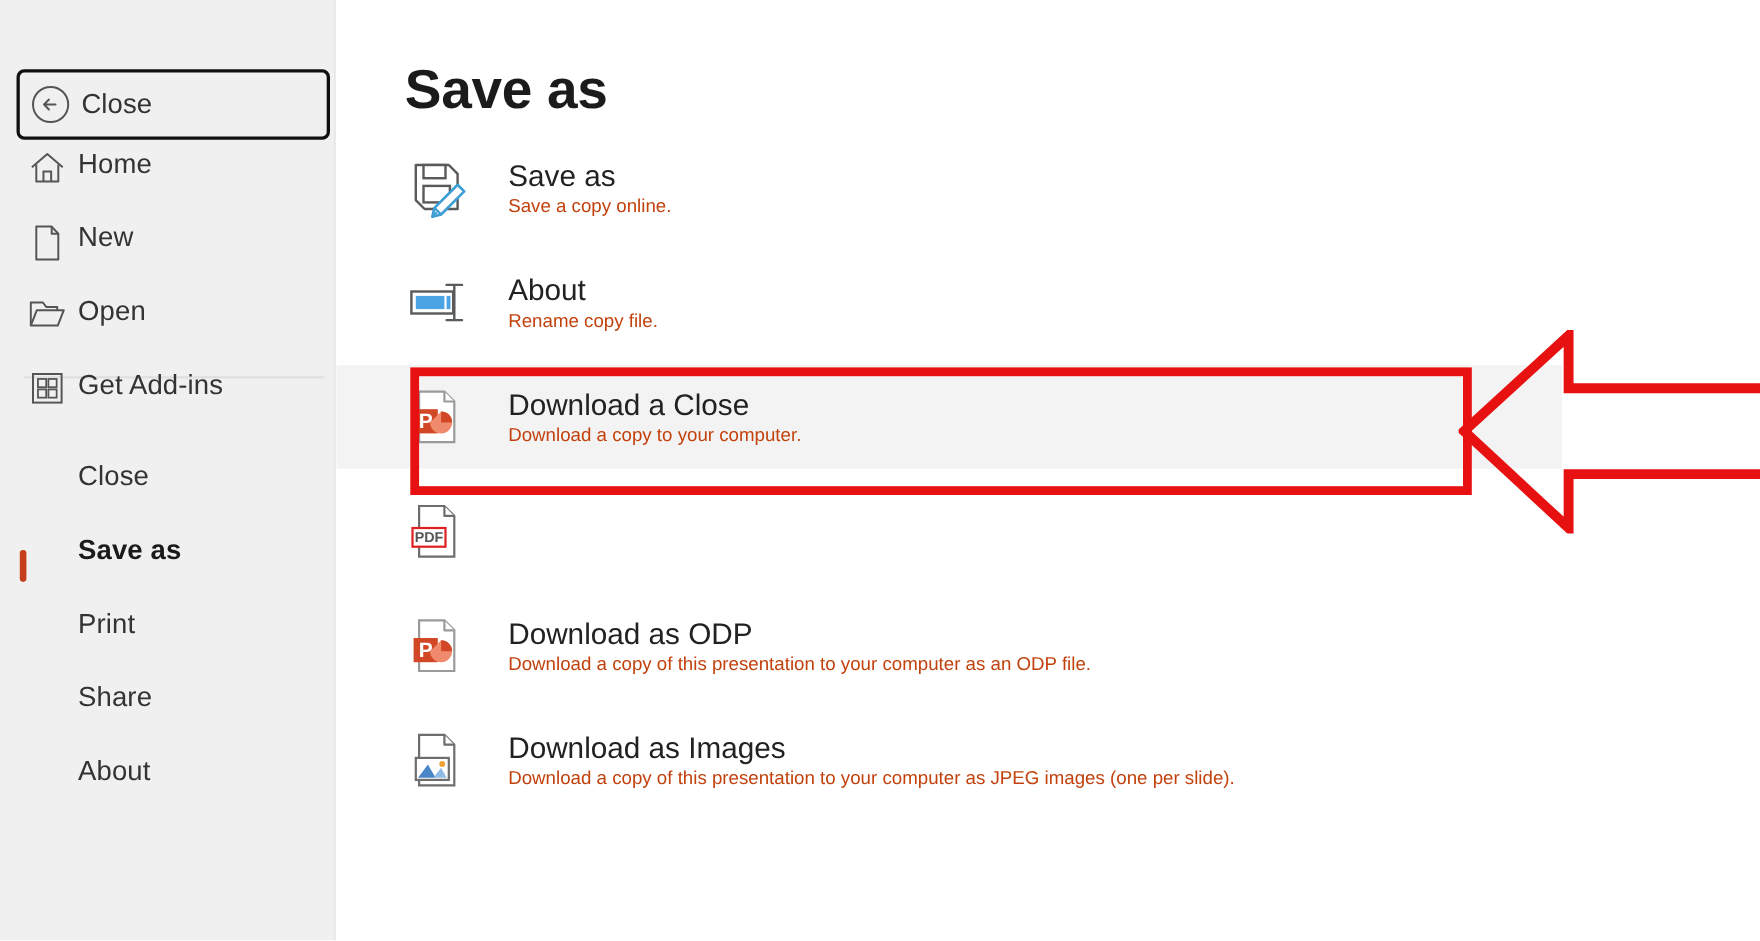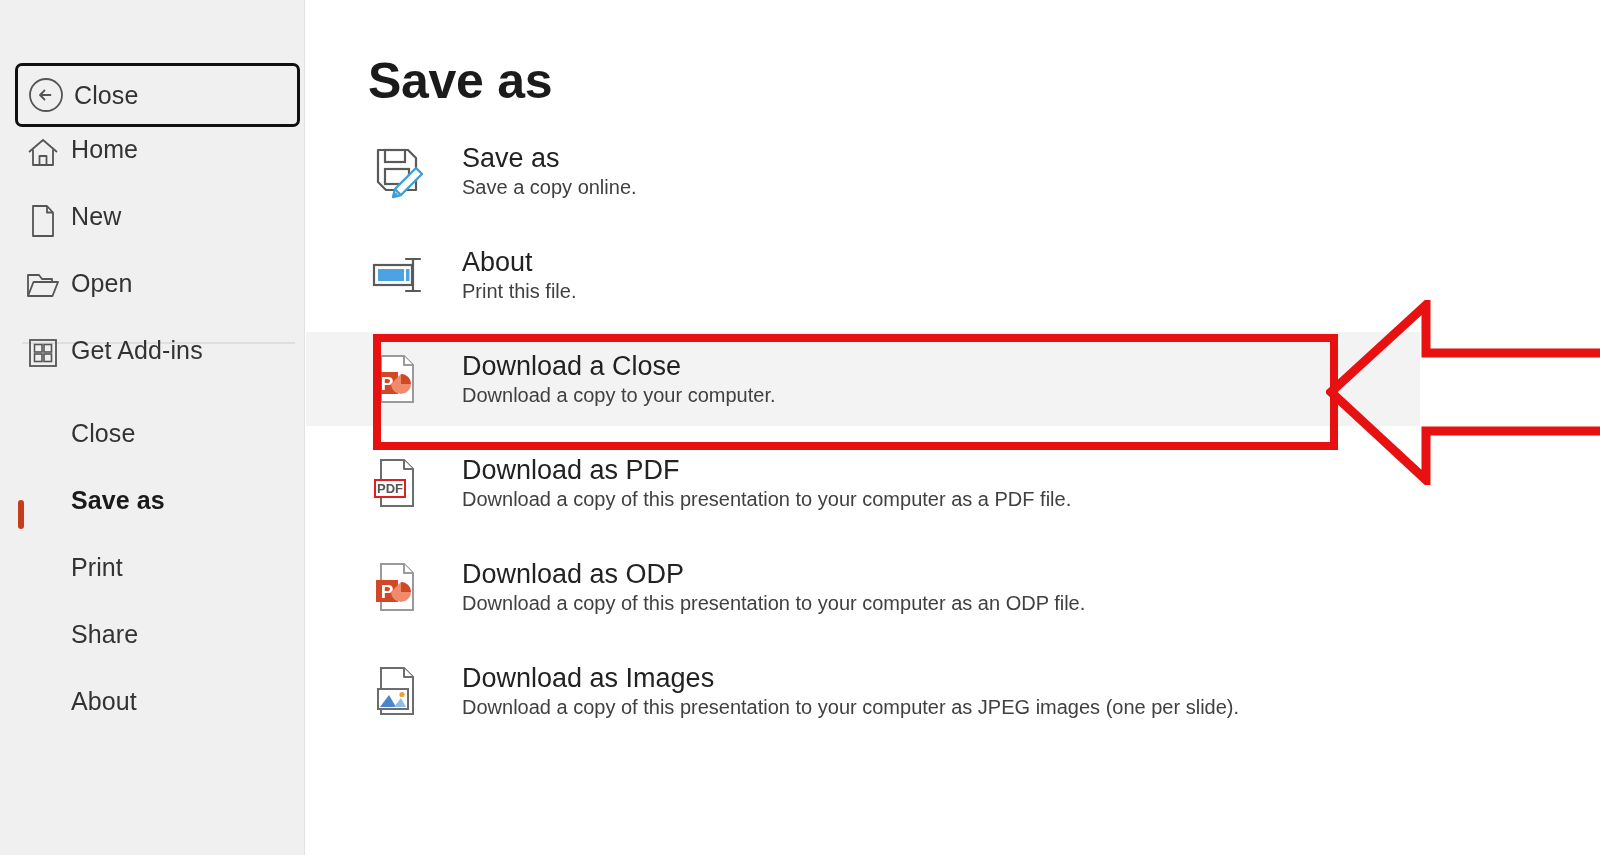--- a/index.html
+++ b/index.html
@@ -134,22 +134,22 @@
   }
 
   .option-title {
     font-size: 27px;
     color: #222222;
     line-height: 1.22;
     white-space: nowrap;
   }
 
   .option-sub {
-    font-size: 20px;
-    color: #404040;
+    font-size: 17px;
+    color: #c2410c;
     line-height: 1.25;
     white-space: nowrap;
   }
 
   
   #highlight-box {
     position: absolute;
     left: 373px;
     top: 334px;
     width: 965px;
@@ -282,21 +282,21 @@
     <span class="option-icon">
       <svg width="58" height="58" viewBox="0 0 58 58">
         <rect x="6" y="19" width="38" height="20" fill="#ffffff" stroke="#5a5a5a" stroke-width="2.2"></rect>
         <rect x="10" y="23" width="26" height="12" fill="#4ba3e3"></rect>
         <rect x="38" y="23" width="3.5" height="12" fill="#4ba3e3"></rect>
         <path d="M38 13 H52 M38 45 H52 M45 13 V45" fill="none" stroke="#5a5a5a" stroke-width="2.2" stroke-linecap="round"></path>
       </svg>
     </span>
     <span class="option-text">
       <span class="option-title">About</span>
-      <span class="option-sub">Print this file.</span>
+      <span class="option-sub">Rename copy file.</span>
     </span>
   </div>
 
   <div class="option-row hovered" style="top:332px; width:1114px">
     <span class="option-icon">
       <svg width="58" height="58" viewBox="0 0 58 58">
         <path d="M13 6 H36 L45 15 V52 H13 Z" fill="#ffffff" stroke="#9a9a9a" stroke-width="2"></path>
         <path d="M36 6 V15 H45" fill="#ffffff" stroke="#9a9a9a" stroke-width="2" stroke-linejoin="round"></path>
         <rect x="8" y="22" width="22" height="22" fill="#d24726"></rect>
         <text x="19" y="39.5" font-family="'Liberation Sans', sans-serif" font-size="19" font-weight="bold" fill="#ffffff" text-anchor="middle">P</text>
@@ -312,24 +312,20 @@
 
   <div class="option-row" style="top:436px">
     <span class="option-icon">
       <svg width="58" height="58" viewBox="0 0 58 58">
         <path d="M13 6 H36 L45 15 V52 H13 Z" fill="#ffffff" stroke="#6d6d6d" stroke-width="2"></path>
         <path d="M36 6 V15 H45" fill="#ffffff" stroke="#6d6d6d" stroke-width="2" stroke-linejoin="round"></path>
         <rect x="7" y="26" width="30" height="17" fill="#ffffff" stroke="#e02020" stroke-width="2"></rect>
         <text x="22" y="39" font-family="'Liberation Sans', sans-serif" font-size="13" font-weight="bold" fill="#555555" text-anchor="middle">PDF</text>
       </svg>
     </span>
-    <span class="option-text">
-      <span class="option-title">Download as PDF</span>
-      <span class="option-sub">Download a copy of this presentation to your computer as a PDF file.</span>
-    </span>
   </div>
 
   <div class="option-row" style="top:540px">
     <span class="option-icon">
       <svg width="58" height="58" viewBox="0 0 58 58">
         <path d="M13 6 H36 L45 15 V52 H13 Z" fill="#ffffff" stroke="#9a9a9a" stroke-width="2"></path>
         <path d="M36 6 V15 H45" fill="#ffffff" stroke="#9a9a9a" stroke-width="2" stroke-linejoin="round"></path>
         <rect x="8" y="22" width="22" height="22" fill="#d24726"></rect>
         <text x="19" y="39.5" font-family="'Liberation Sans', sans-serif" font-size="19" font-weight="bold" fill="#ffffff" text-anchor="middle">P</text>
         <path d="M33 24 A10 10 0 1 1 23 34 Z" fill="#f08a6c"></path>

